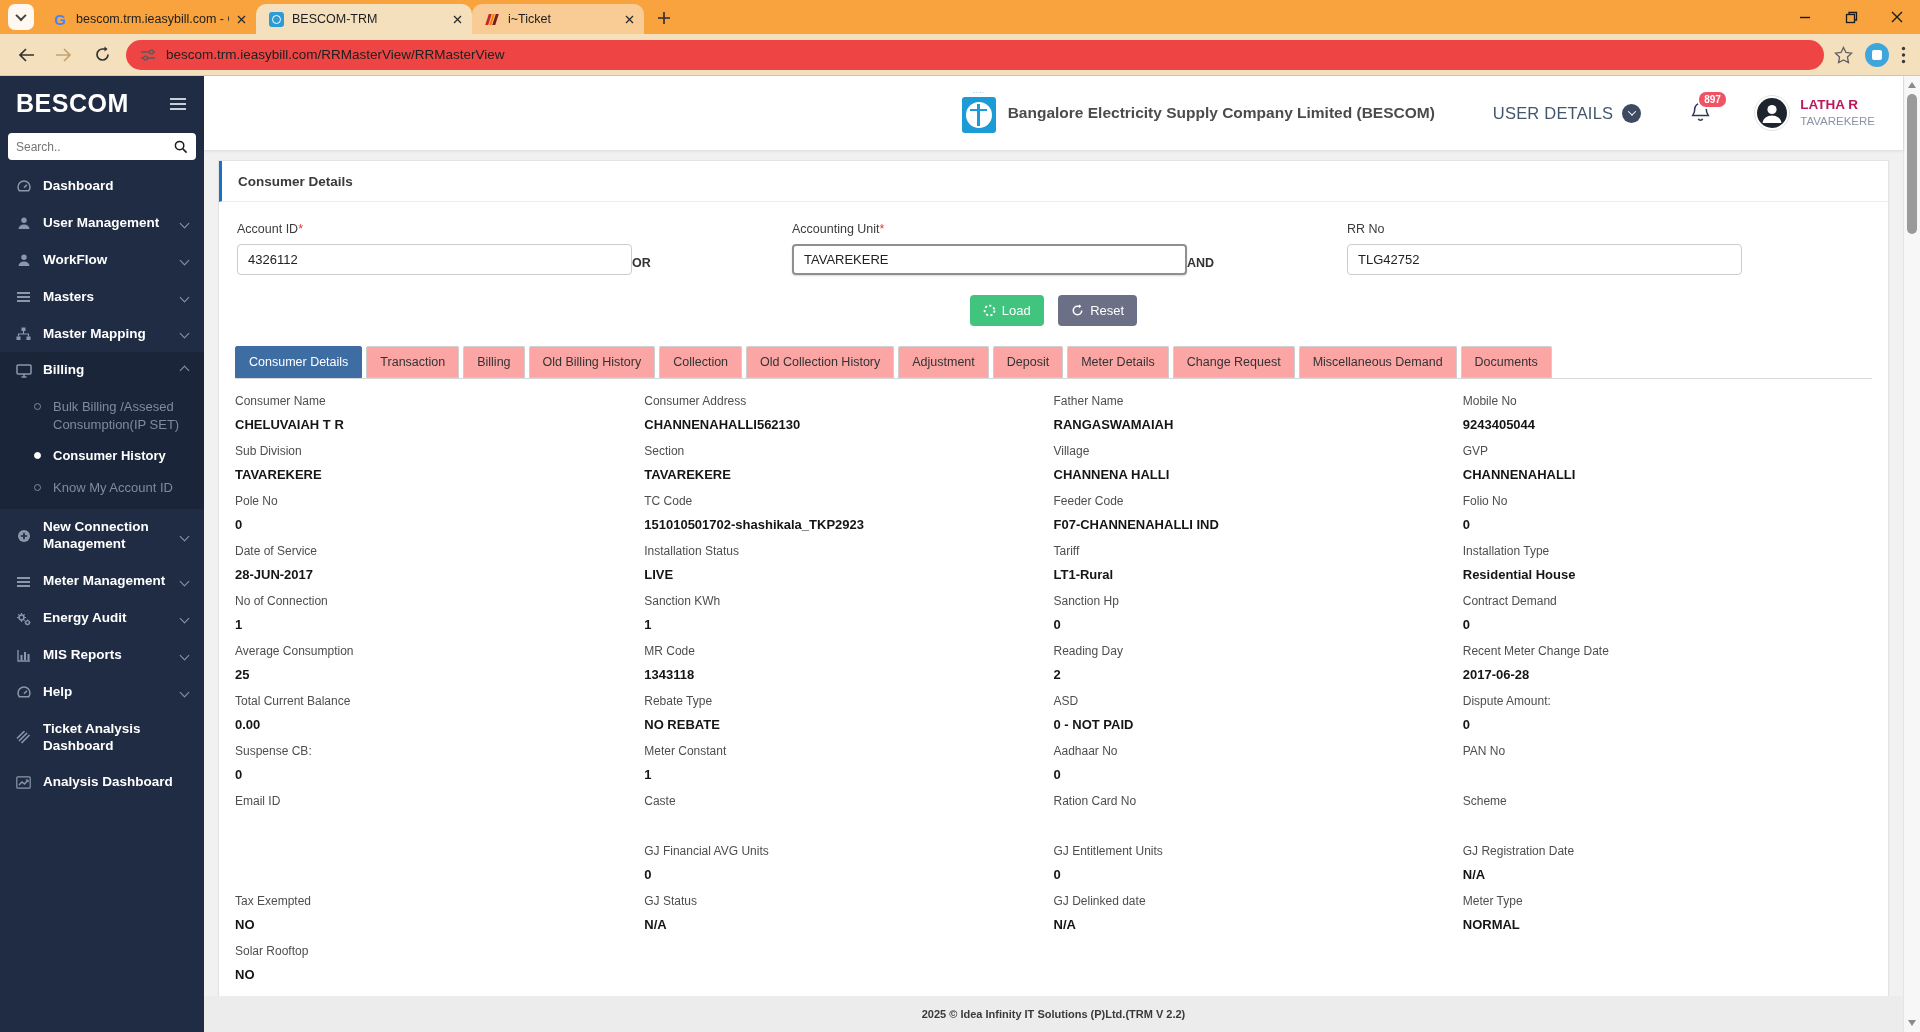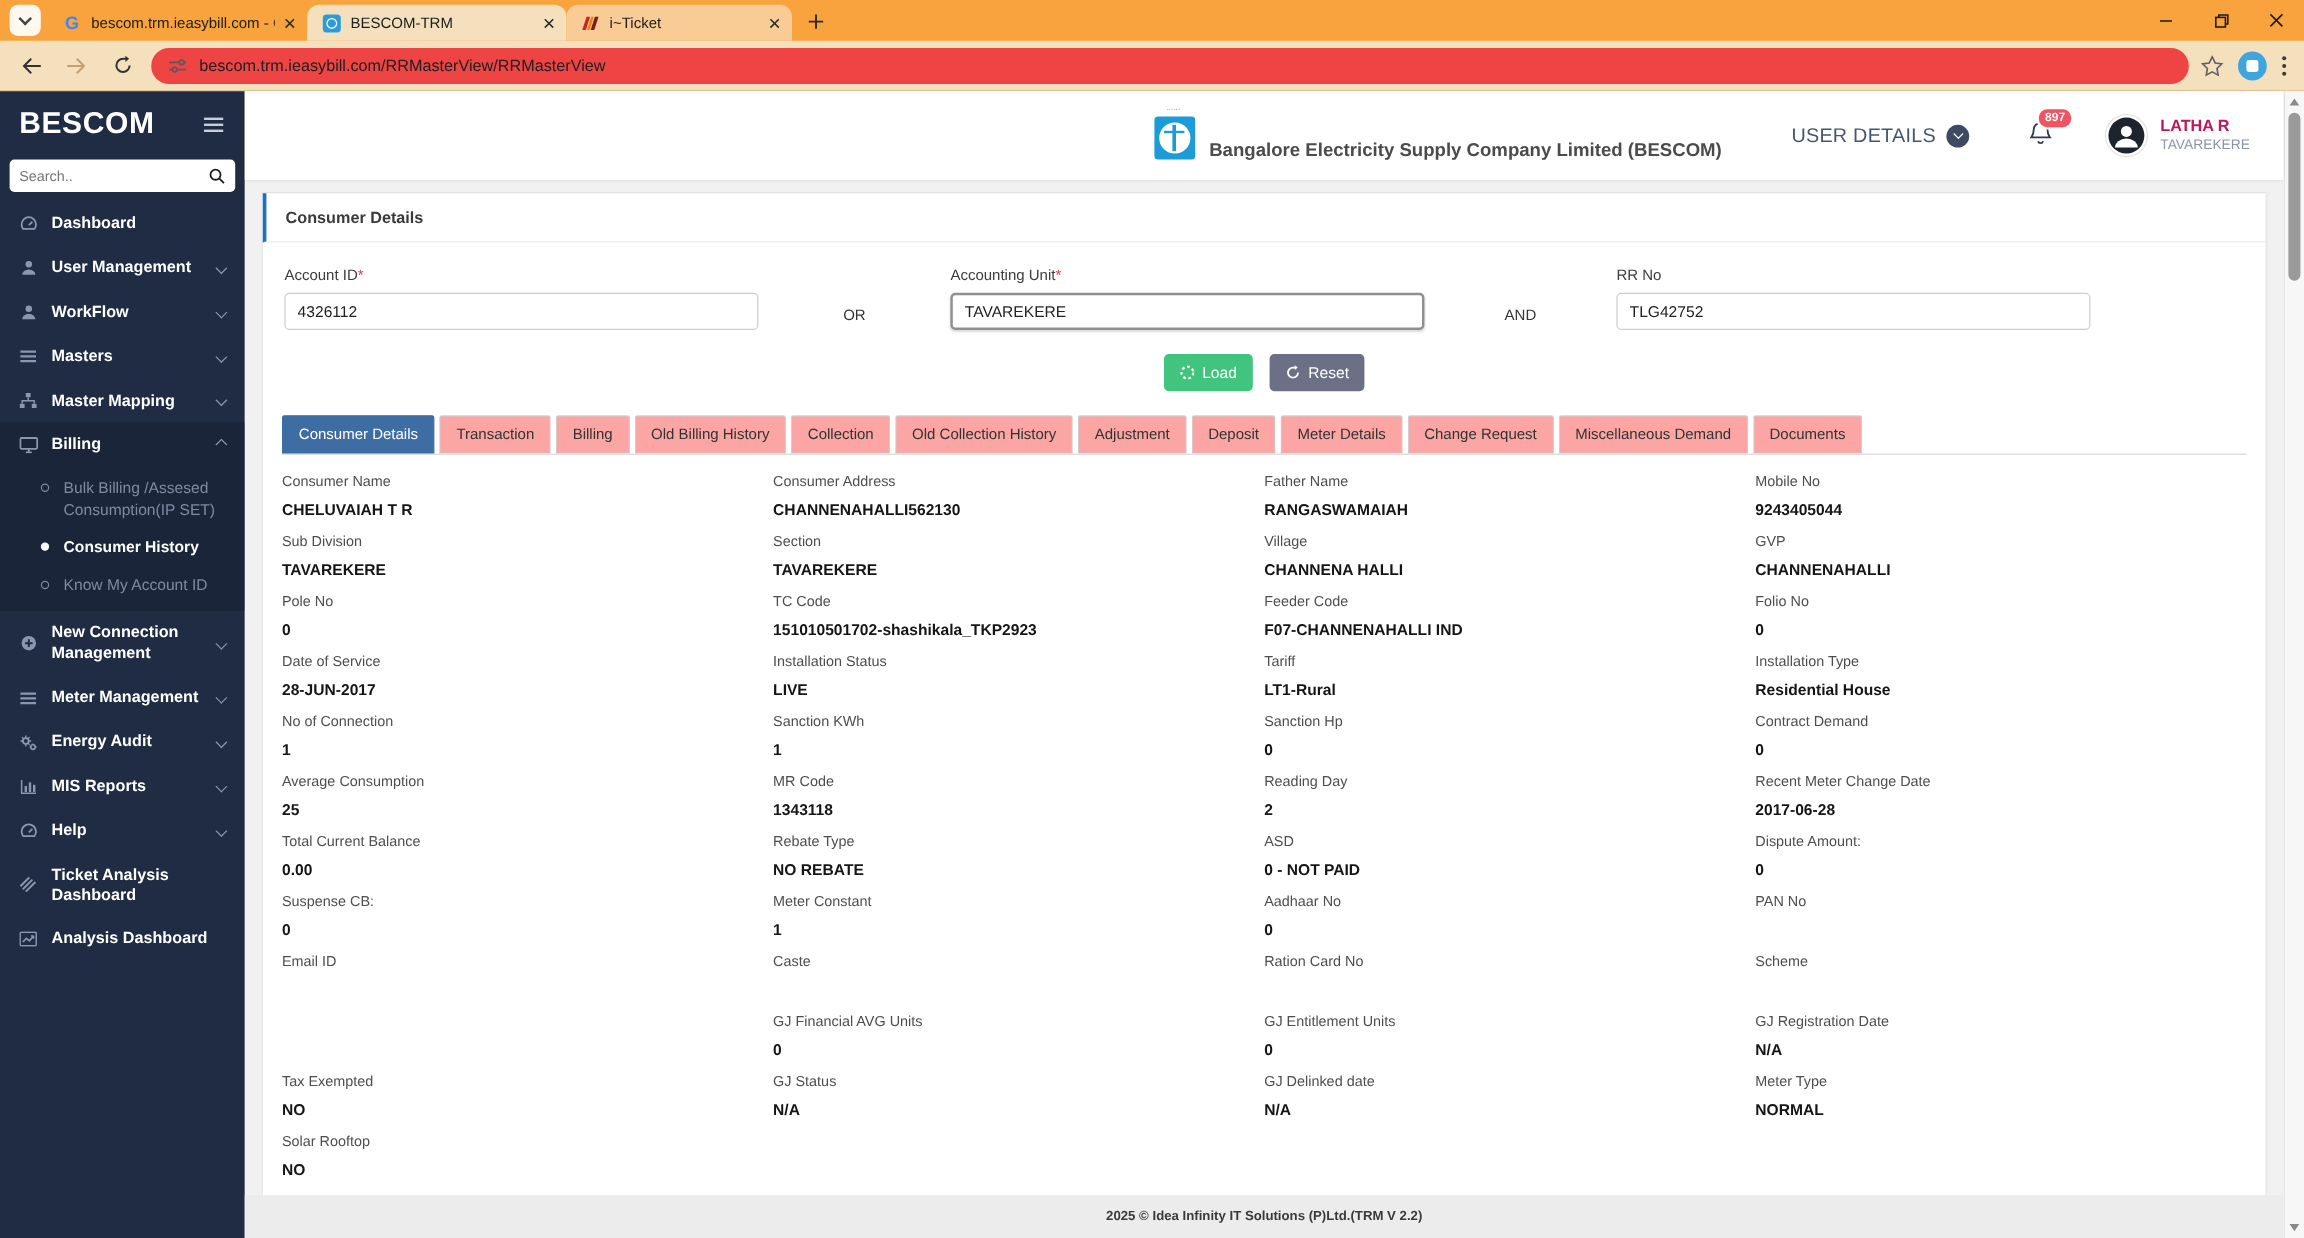--- a/index.html
+++ b/index.html
@@ -5,21 +5,21 @@
   * { box-sizing: border-box; margin: 0; padding: 0; }
   html,body { width:1920px; height:1032px; overflow:hidden; font-family:"Liberation Sans",sans-serif; background:#F1F1F2; }
 
   
   .tabstrip { height:34px; background:#F8A33D; display:flex; align-items:flex-end; padding-left:6px; position:relative; }
   .tabsearch { width:26px; height:26px; margin:0 6px 4px 2px; border-radius:7px; background:rgba(255,255,255,.92); display:flex; align-items:center; justify-content:center; }
   .chevron { width:8px; height:8px; border-right:2px solid #444; border-bottom:2px solid #444; transform:rotate(45deg) translate(-1px,-1px); }
   .tab { height:30px; display:flex; align-items:center; gap:8px; padding:0 10px 0 12px; width:216px; font-size:12.5px; color:#1d1d1d; border-radius:10px 10px 0 0; position:relative; }
   .tab .title { flex:1; white-space:nowrap; overflow:hidden; }
   .tab.active { background:#F5E0BE; }
-  .tab.light { background:#FACC95; width:188px; }
+  .tab.light { background:#FACC95; width:172px; }
   .tab-close svg { display:block; }
   .newtab { width:28px; height:28px; margin:0 0 2px 6px; display:flex; align-items:center; justify-content:center; }
   .wincontrols { position:absolute; right:0; top:0; height:34px; display:flex; }
   .winbtn { width:46px; height:34px; display:flex; align-items:center; justify-content:center; }
   .favicon { width:16px; height:16px; display:flex; align-items:center; justify-content:center; flex:none; }
   .g-letter { font:700 15px "Liberation Sans",sans-serif; color:#4285F4; }
   .trm-fav { width:15px; height:15px; background:#2D9BD6; border-radius:3px; display:flex; align-items:center; justify-content:center; }
   .trm-fav i { width:9px; height:9px; border:1.6px solid #fff; border-radius:50%; display:block; }
   .iticket-fav { display:flex; gap:1px; transform:skewX(-18deg); }
   .iticket-fav i { width:2.5px; height:11px; display:block; }
@@ -58,21 +58,21 @@
   .billing-group { background:#1A2539; }
   .submenu { padding:2px 0 6px; }
   .smi { display:flex; gap:12px; padding:7px 10px 7px 34px; color:#7E8AA2; font-size:13px; line-height:1.35; align-items:baseline; cursor:pointer; }
   .smi .dot { width:7px; height:7px; border:1.5px solid #7E8AA2; border-radius:50%; flex:none; position:relative; top:-1px; }
   .smi.active { color:#fff; font-weight:700; }
   .smi.active .dot { background:#fff; border-color:#fff; }
 
   
   .main { flex:1; display:flex; flex-direction:column; background:#F1F1F2; min-width:0; }
   .header { height:74px; background:#fff; box-shadow:0 1px 3px rgba(0,0,0,.10); display:flex; align-items:center; padding:0 28px 0 20px; position:relative; z-index:2; }
-  .cobrand { margin-left:auto; display:flex; align-items:flex-end; gap:10px; }
+  .cobrand { margin-left:auto; display:flex; align-items:center; gap:10px; }
   .logo { width:38px; height:44px; display:flex; flex-direction:column; align-items:center; }
   .logo .mini { font-size:6px; color:#1D9BD7; line-height:6px; letter-spacing:1px; font-weight:700; }
   .logo .sq { width:34px; height:36px; background:#1D9BD7; border-radius:3px; display:flex; align-items:center; justify-content:center; }
   .logo .ball { width:26px; height:26px; background:#fff; border-radius:50%; position:relative; overflow:hidden; }
   .logo .pole { position:absolute; left:11px; top:2px; width:3px; height:22px; background:#1D9BD7; }
   .logo .arm { position:absolute; left:4px; top:7px; width:17px; height:2px; background:#1D9BD7; }
   .co-title { font-size:15.5px; font-weight:700; color:#4b4b4b; }
   .userdetails { margin-left:58px; display:flex; align-items:center; gap:9px; color:#44566E; font-size:16.5px; letter-spacing:.2px; cursor:pointer; }
   .ud-circ { width:19px; height:19px; border-radius:50%; background:#3D4A61; display:flex; align-items:center; justify-content:center; }
   .ud-circ .chevron { width:6px; height:6px; border-color:#fff; border-width:1.8px; }
@@ -86,21 +86,21 @@
   .content { flex:1; padding:10px 14px 0; overflow:hidden; }
   .card { background:#fff; border:1px solid #E3E3E3; box-shadow:0 1px 2px rgba(0,0,0,.04); }
   .card-title { border-left:3px solid #1B6FC5; padding:13px 16px 12px; font-size:13.5px; font-weight:700; color:#3A3A3A; border-bottom:1px solid #ECECEC; }
 
   .formrow { display:flex; padding:20px 18px 0; }
   .field { width:395px; }
   .field label { display:block; font-size:12.5px; color:#3C3C3C; margin-bottom:8px; }
   .req { color:#E53935; }
   .field input { width:100%; height:31px; border:1px solid #CCC; border-radius:4px; padding:0 10px; font-size:13px; font-family:inherit; color:#222; outline:none; }
   .field input.focused { border:2px solid #8F8F8F; box-shadow:0 1px 2px rgba(0,0,0,.15); }
-  .joiner { width:160px; text-align:center; padding-top:34px; font-size:12.5px; font-weight:400; color:#333; }
+  .joiner { width:160px; text-align:left; padding-top:34px; font-size:12.5px; font-weight:700; color:#333; }
   .btnrow { text-align:center; margin:20px 0 2px; }
   .btn { display:inline-flex; align-items:center; gap:6px; border:0; border-radius:4px; color:#fff; font-size:13px; font-family:inherit; padding:8px 13px; cursor:pointer; }
   .btn-load { background:#41C57E; margin-right:10px; }
   .btn-reset { background:#6B7086; }
 
   .tabsbar { display:flex; margin:20px 16px 0; border-bottom:1px solid #D8D8D8; }
   .ptab { border:1px solid #CFCFCF; border-bottom-color:#C7C7C7; background:#fca5a5; color:#333; font-size:12.5px; padding:8px 13px; margin-right:4px; border-radius:2px 2px 0 0; white-space:nowrap; cursor:pointer; }
   .ptab.active { background:#3E6DA4; border-color:#3E6DA4; color:#fff; }
 
   .details { padding:15px 16px 8px; display:grid; grid-template-columns:repeat(4,1fr); }

